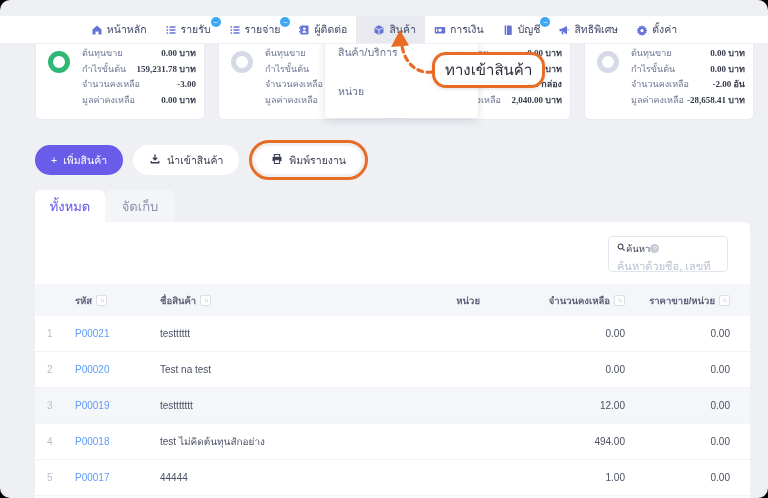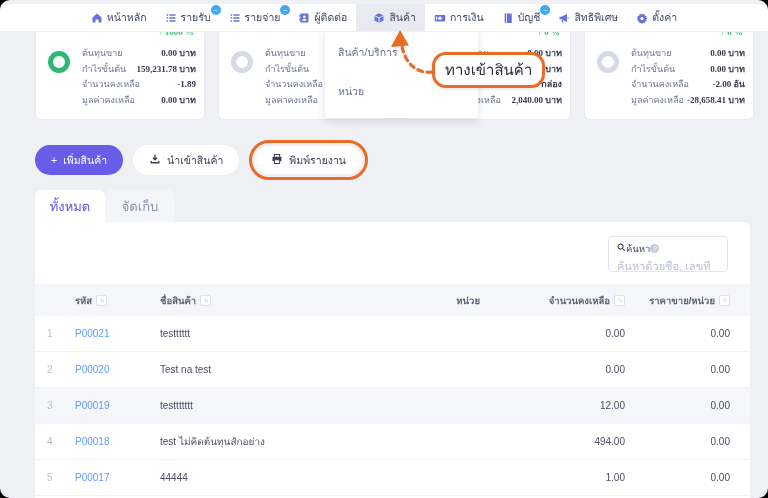--- a/index.html
+++ b/index.html
@@ -2,21 +2,21 @@
 <html><head>
 <meta charset="utf-8">
 <style>
   * { margin:0; padding:0; box-sizing:border-box; }
   body { background:#000; font-family:"Liberation Sans","DejaVu Sans",sans-serif;
          width:768px; height:498px; overflow:hidden; }
   .screen { position:relative; width:768px; height:498px; border-radius:10px;
             overflow:hidden; background:#eef0f4; }
 
   
-  .navbar { position:absolute; top:4px; left:0; width:768px; height:28px; background:#fff;
+  .navbar { position:absolute; top:16px; left:0; width:768px; height:28px; background:#fff;
             border-bottom:1px solid #f0f0f4; display:flex; align-items:stretch;
             justify-content:center; z-index:40; }
   .nav-item { display:flex; align-items:center; gap:4px; padding:0 9px; font-size:10.5px;
               color:#3f4866; cursor:pointer; position:relative; white-space:nowrap; }
   .nav-item.active { background:#e9eaef;padding-left:17px; }
   .nav-item svg { width:12px; height:12px; flex:0 0 auto; }
   .nav-badge { position:absolute; top:1px; right:-1px; width:10px; height:10px; border-radius:50%;
                background:#3da8f5; color:#fff; font-size:7px; line-height:10px; text-align:center; }
 
   
@@ -106,21 +106,21 @@
         <div class="card-row">
             <span class="lbl">ต้นทุนขาย</span>
             <span class="val">0.00 บาท</span>
           </div>
         <div class="card-row">
             <span class="lbl">กำไรขั้นต้น</span>
             <span class="val">159,231.78 บาท</span>
           </div>
         <div class="card-row">
             <span class="lbl">จำนวนคงเหลือ</span>
-            <span class="val">-1.89</span>
+            <span class="val">-3.00</span>
           </div>
         <div class="card-row">
             <span class="lbl">มูลค่าคงเหลือ</span>
             <span class="val">0.00 บาท</span>
           </div>
       </div>
     </div>
 
     <div class="card">
       <span class="card-pct"></span>

